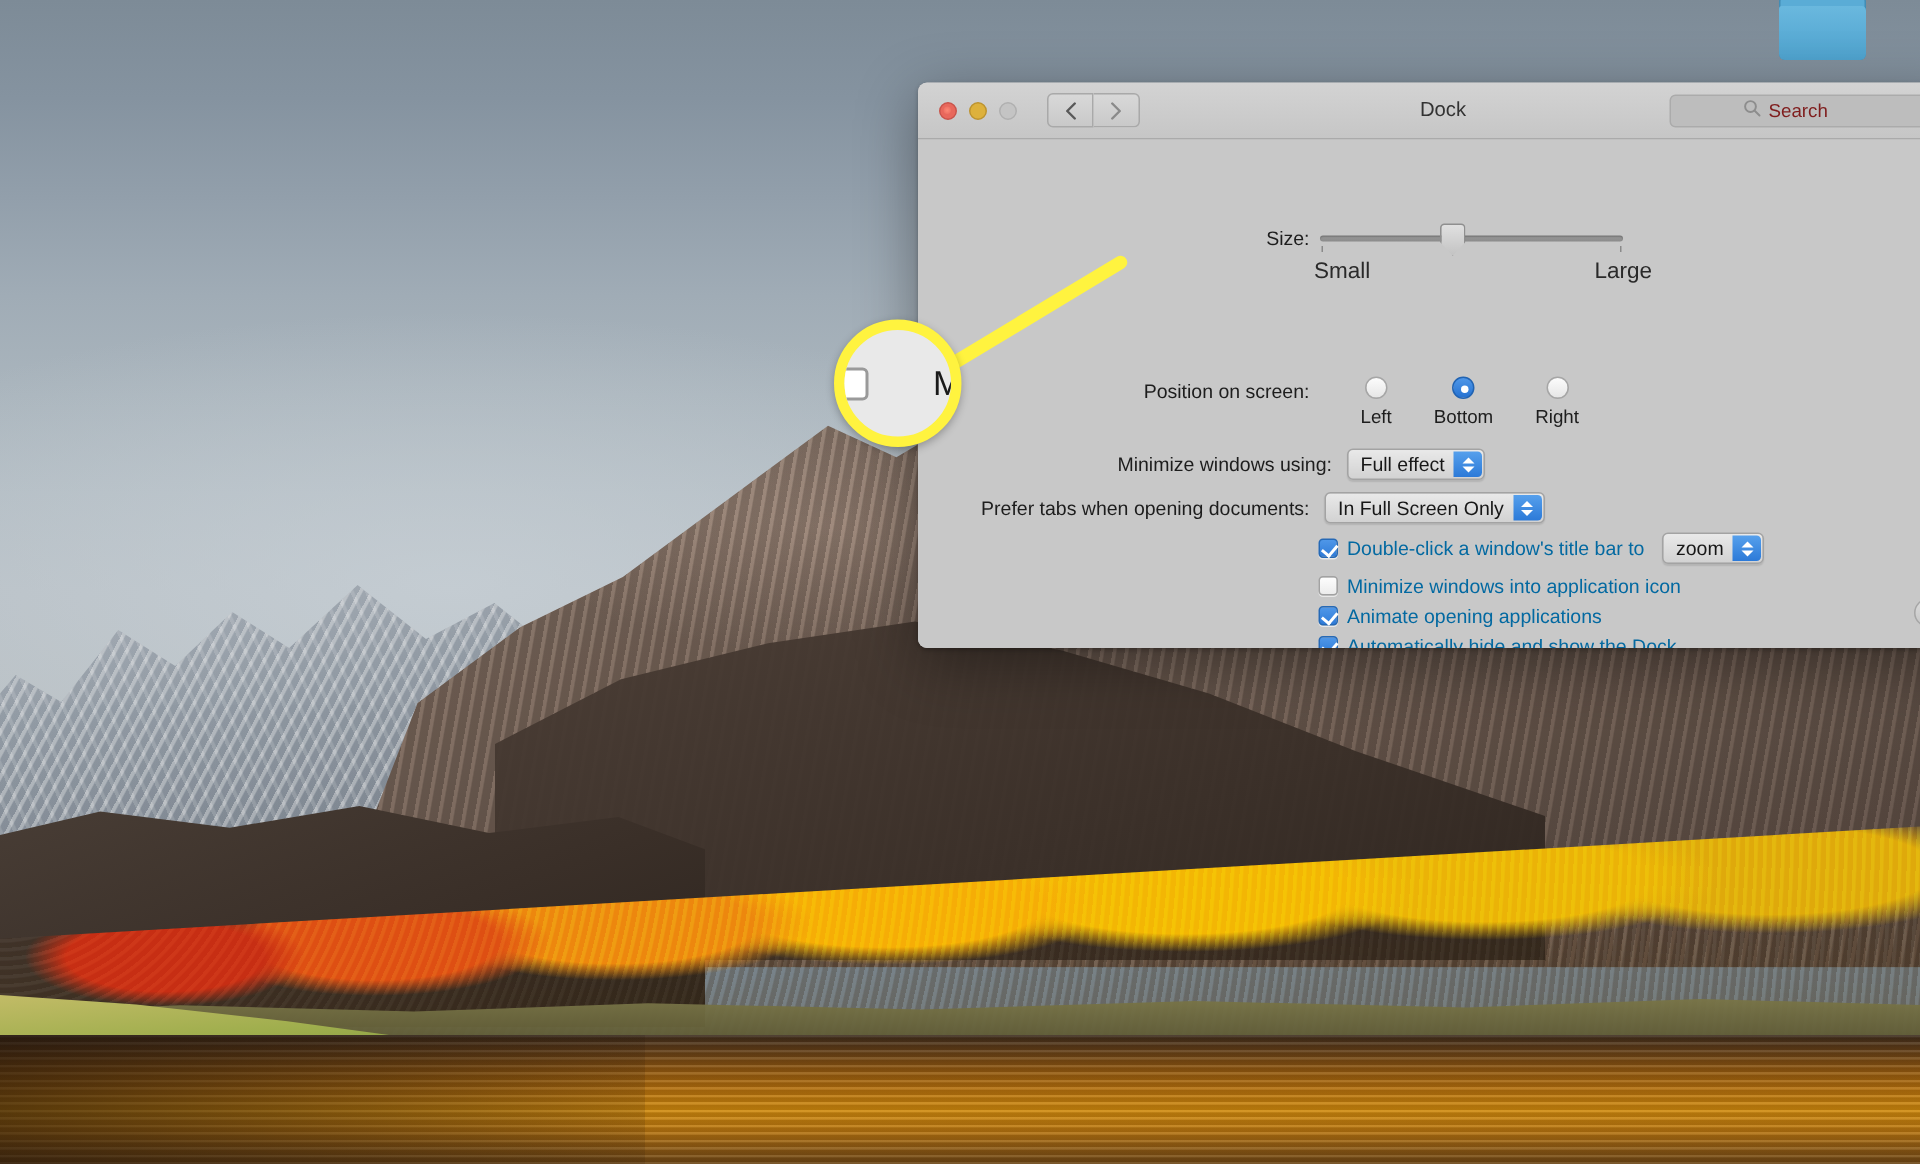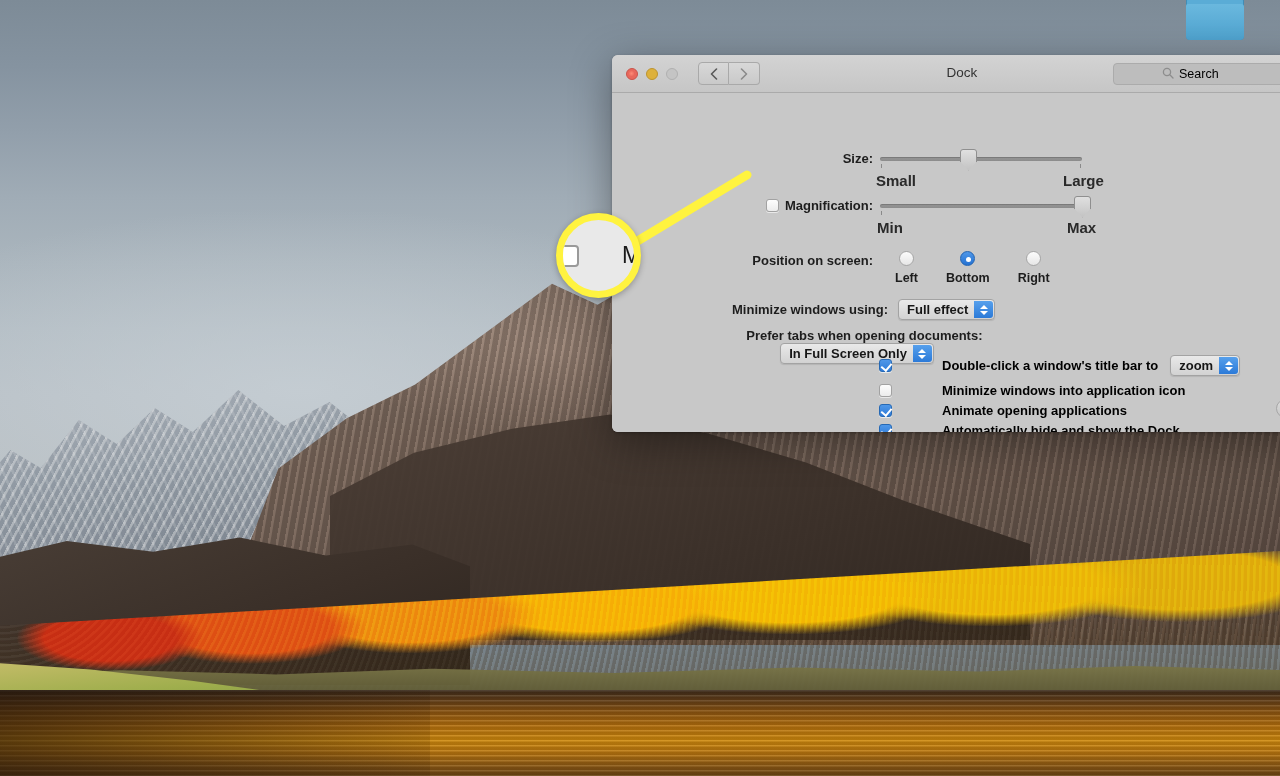--- a/index.html
+++ b/index.html
@@ -196,26 +196,26 @@
     font-size: 13.5px; color: #333; font-weight: 400;
   }
 
   .searchfield {
     position: absolute; left: 1113px; top: 63px; width: 180px; height: 22px;
     background: #bdbdbd; border: 1px solid #ababab; border-radius: 4px;
     display: flex; align-items: center; padding-left: 48px; gap: 5px;
     z-index: 40;
   }
   .searchfield .mag { color: #8d8d8d; }
-  .searchfield .ph { font-size: 12.5px; color: #000000; }
+  .searchfield .ph { font-size: 12.5px; color: #7f1d1d; }
 
   
   .content { position: relative; height: 339px; background: #c8c8c8; }
 
-  .row { position: absolute; display: flex; align-items: center; font-weight: bold; }
+  .row { position: absolute; display: flex; align-items: center; }
   .lbl {
     font-size: 13px; color: #1d1d1d; text-align: right;
     white-space: nowrap;
   }
 
   
   .track {
     position: relative; height: 4px; border-radius: 2px;
     background: linear-gradient(180deg, #9a9a9a 0%, #8b8b8b 100%);
     box-shadow: inset 0 1px 1px rgba(0,0,0,0.22);
@@ -244,21 +244,21 @@
   .cb.on {
     background: linear-gradient(180deg, #4f97e8 0%, #2f7bd8 100%);
     border-color: #2669b5;
   }
   .cb.on::after {
     content: ""; position: absolute; left: 3px; top: 1px;
     width: 5px; height: 8px;
     border-right: 2px solid #fff; border-bottom: 2px solid #fff;
     transform: rotate(40deg);
   }
-  .cblabel { font-size: 13px; color: #000000; white-space: nowrap; margin-left: 44px; }
+  .cblabel { font-size: 13px; color: #0369a1; white-space: nowrap; }
 
   
   .radio {
     width: 15px; height: 15px; border-radius: 50%;
     background: linear-gradient(180deg, #fcfcfc 0%, #e6e6e6 100%);
     border: 1px solid #a6a6a6; position: relative;
   }
   .radio.on {
     background: linear-gradient(180deg, #4f97e8 0%, #2572d2 100%);
     border-color: #2163b2;
@@ -382,39 +382,24 @@
         <div class="track" style="width:202px;">
           <div class="tick" style="left:1px;"></div>
           <div class="tick" style="left:200px;"></div>
           <div class="thumb" style="left:80px;"></div>
         </div>
         <div class="endlbl" style="left:-4px; top:15px;">Small</div>
         <div class="endlbl" style="left:183px; top:15px;">Large</div>
       </div>
     </div>
 
-    <div class="row" style="left:0; top:105px; width:480px;">
-      <div style="width:261px; display:flex; justify-content:flex-end; align-items:center; gap:6px;">
-        <div class="cb"></div>
-        <div class="lbl">Magnification:</div>
-      </div>
-      <div style="position:relative; margin-left:7px; width:202px;">
-        <div class="track" style="width:202px;">
-          <div class="tick" style="left:1px;"></div>
-          <div class="tick" style="left:200px;"></div>
-          <div class="thumb" style="left:194px;"></div>
-        </div>
-        <div class="endlbl" style="left:-3px; top:15px;">Min</div>
-        <div class="endlbl" style="left:187px; top:15px;">Max</div>
-      </div>
-    </div>
 
     <div class="row" style="left:0; top:158px; width:480px; align-items:flex-start;">
       <div class="lbl" style="width:261px; padding-top:2px;">Position on screen:</div>
-      <div style="display:flex; margin-left:22px; gap:28px;">
+      <div style="display:flex; margin-left:34px; gap:28px;">
         <div class="radio-col">
           <div class="radio"></div>
           <span>Left</span>
         </div>
         <div class="radio-col">
           <div class="radio on"></div>
           <span>Bottom</span>
         </div>
         <div class="radio-col">
           <div class="radio"></div>
@@ -427,21 +412,21 @@
       <div class="lbl" style="width:261px;">Minimize windows using:</div>
       <div class="popup" style="margin-left:10px;">
         <span>Full effect</span>
         <span class="steppers">
           <i class="chev up"></i>
             <i class="chev dn"></i>
         </span>
       </div>
     </div>
 
-    <div class="row" style="left:0; top:235px; width:480px;flex-direction:column;">
+    <div class="row" style="left:0; top:235px; width:480px;">
       <div class="lbl" style="width:261px;">Prefer tabs when opening documents:</div>
       <div class="popup" style="margin-left:10px;">
         <span>In Full Screen Only</span>
         <span class="steppers">
           <i class="chev up"></i>
             <i class="chev dn"></i>
         </span>
       </div>
     </div>
 

